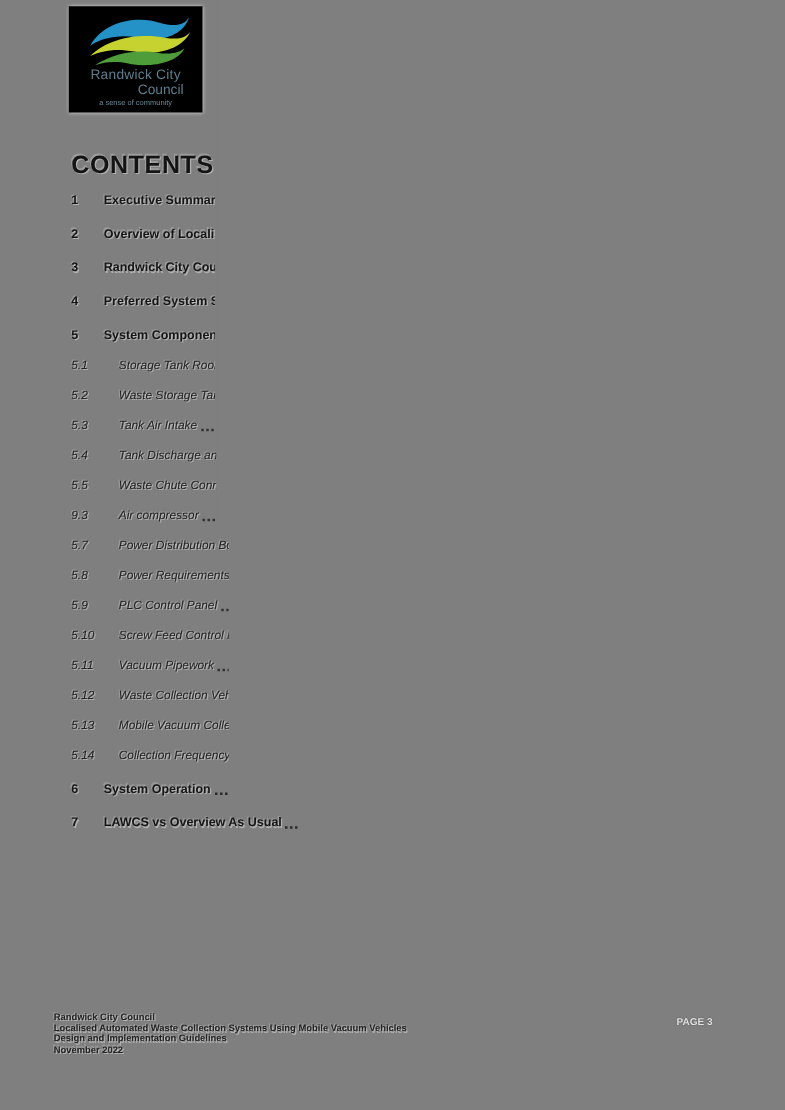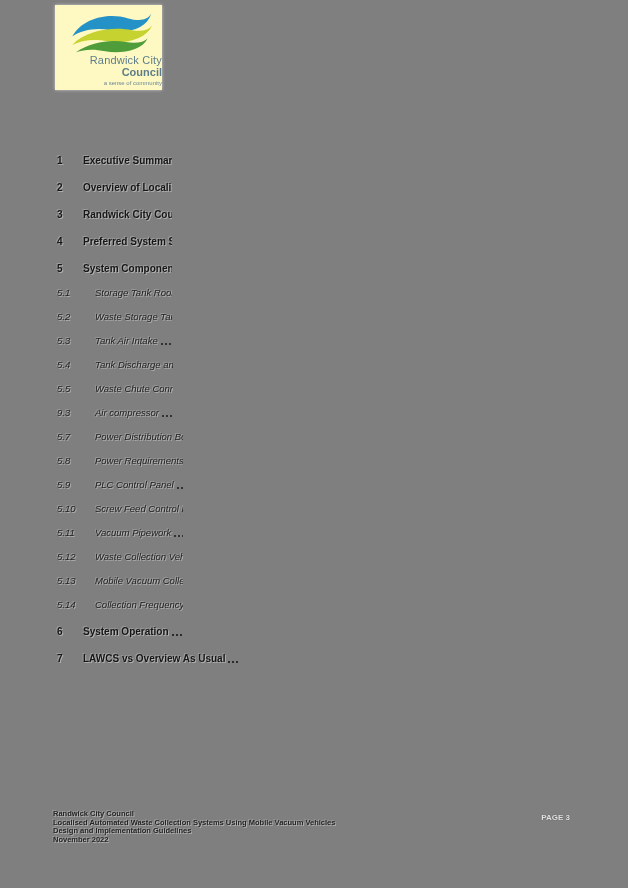--- a/index.html
+++ b/index.html
@@ -13,27 +13,27 @@
     position:relative;
     width:628px;height:888px;
     background:#7f7f7f;
   }
   .halo{ text-shadow:1px 1px 0 rgba(255,255,255,.38), -1px -1px 0 rgba(255,255,255,.22); }
 
   
   .logo{
     position:absolute; left:55px; top:5px;
     width:107px; height:85px;
-    background:#fef9c3;
-    text-align:right;
+    background:#000000;
+    text-align:center;
     box-shadow:0 0 3px rgba(255,255,255,.6);
   }
   .logo svg{ display:block; margin:4px auto 0 auto; }
   .logo-line1{ font-size:11px; line-height:11px; color:#5e7d8c; font-weight:500; letter-spacing:.2px; }
-  .logo-line2{ font-size:11px; line-height:11px; color:#5e7d8c; font-weight:700; margin-top:1px;padding-left:40px; }
+  .logo-line2{ font-size:11px; line-height:11px; color:#5e7d8c; font-weight:400; margin-top:1px;padding-left:40px; }
   .logo-tagline{ font-size:6px; line-height:7px; color:#6b8896; margin-top:2px; }
 
   .doc-title{
     position:absolute; top:35px; right:58px;
     font-size:10.5px; font-weight:700; letter-spacing:.2px;
     color:#262626; white-space:nowrap;
   }
   .title-rule{
     position:absolute; top:60px; left:175px; right:58px;
     height:2.5px; background:#3b3bd8;
@@ -59,21 +59,21 @@
   .toc-row .leader{
     flex:1 1 auto;
     border-bottom:2px dotted #2b2b2b;
     margin:0 1px 2px 3px;
     min-width:10px;
   }
   .toc-row.l2 .leader{ border-bottom-color:#333333; }
   .toc-row .page{ flex:0 0 auto; line-height:12px; }
 
   
-  .footer{ position:absolute; left:53px; right:58px; top:810px; }
+  .footer{ position:absolute; left:43px; right:58px; top:810px; }
   .footer-line{ font-size:7.5px; line-height:8.6px; color:#242424; font-weight:600; }
   .page-label{
     position:absolute; right:0; top:3px;
     font-size:8px; font-weight:700; color:#e2e2e2;
     text-shadow:0 0 1px rgba(40,40,40,.7);
   }
 </style>
 </head>
 <body style="background: rgb(127, 127, 127);">
 
@@ -88,20 +88,21 @@
       </svg>
       <div class="logo-line1">Randwick City</div>
       <div class="logo-line2">Council</div>
       <div class="logo-tagline">a sense of community</div>
     </div>
 
     <div class="doc-title halo">LOCALISED AUTOMATED WASTE COLLECTION SYSTEMS (LAWCS)</div>
     <div class="title-rule" style="background: rgb(59, 59, 216);"></div>
   </div>
 
+  <h1 class="contents-heading halo">CONTENTS</h1>
 
   <div class="toc" id="toc">
       <div class="toc-row l1 halo">
         <span class="num">1</span>
         <span class="label">Executive Summary</span>
         <span class="leader"></span>
         <span class="page">5</span>
       </div>
       <div class="toc-row l1 halo">
         <span class="num">2</span>

